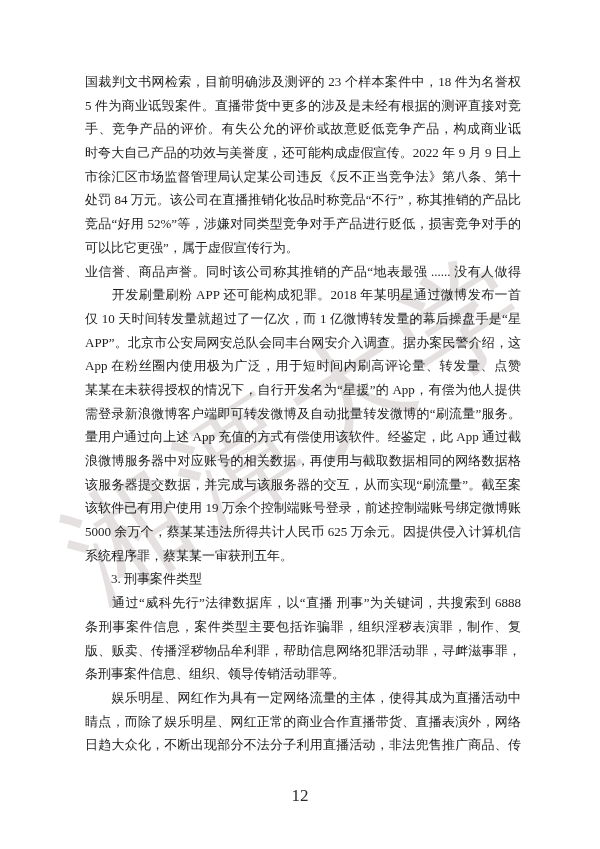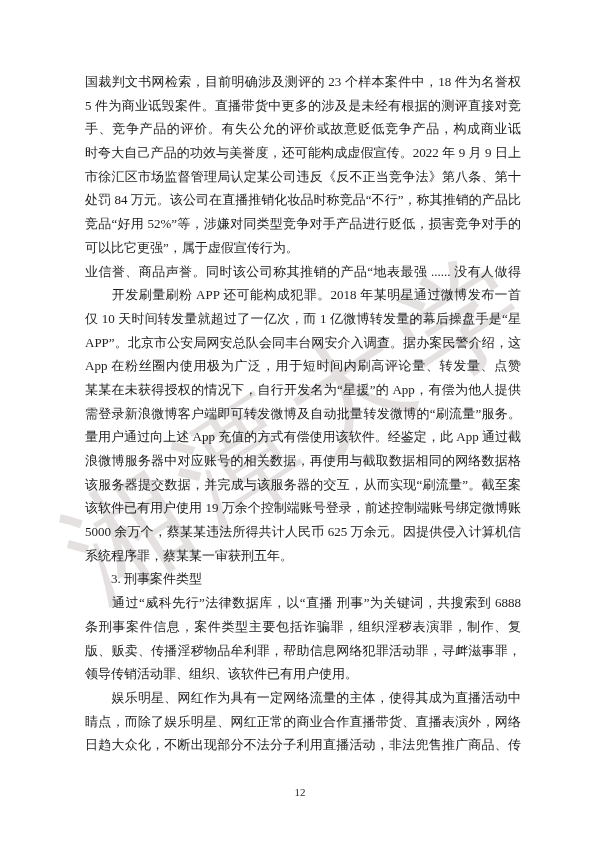--- a/index.html
+++ b/index.html
@@ -44,21 +44,21 @@
   }
   .line.last {
     text-align-last: left;
   }
   .page-number {
     position: absolute;
     top: 786px;
     left: 0;
     width: 100%;
     text-align: center;
-    font-size: 11px;
+    font-size: 17px;
     color: #2a2a2a;
     z-index: 2;
   }
 </style>
 </head>
 <body>
 
 <div class="page">
   <div class="watermark">湘潭大学</div>
 
@@ -81,20 +81,20 @@
       <div class="line">量用户通过向上述 App 充值的方式有偿使用该软件。经鉴定，此 App 通过截取新</div>
       <div class="line">浪微博服务器中对应账号的相关数据，再使用与截取数据相同的网络数据格式向</div>
       <div class="line">该服务器提交数据，并完成与该服务器的交互，从而实现“刷流量”。截至案发，</div>
       <div class="line">该软件已有用户使用 19 万余个控制端账号登录，前述控制端账号绑定微博账号</div>
       <div class="line">5000 余万个，蔡某某违法所得共计人民币 625 万余元。因提供侵入计算机信息</div>
       <div class="line last">系统程序罪，蔡某某一审获刑五年。</div>
       <div class="line last">　　3. 刑事案件类型</div>
       <div class="line">　　通过“威科先行”法律数据库，以“直播 刑事”为关键词，共搜索到 6888</div>
       <div class="line">条刑事案件信息，案件类型主要包括诈骗罪，组织淫秽表演罪，制作、复制、出</div>
       <div class="line">版、贩卖、传播淫秽物品牟利罪，帮助信息网络犯罪活动罪，寻衅滋事罪，组织、</div>
-      <div class="line last">领导传销活动罪、组织、该软件已有用户使用。</div>
+      <div class="line last">条刑事案件信息、组织、领导传销活动罪等。</div>
       <div class="line">　　娱乐明星、网红作为具有一定网络流量的主体，使得其成为直播活动中的吸</div>
       <div class="line">睛点，而除了娱乐明星、网红正常的商业合作直播带货、直播表演外，网络直播</div>
       <div class="line">日趋大众化，不断出现部分不法分子利用直播活动，非法兜售推广商品、传播非</div>
     </div>
 
   <div class="page-number">12</div>
 </div>
 
 </body></html>

